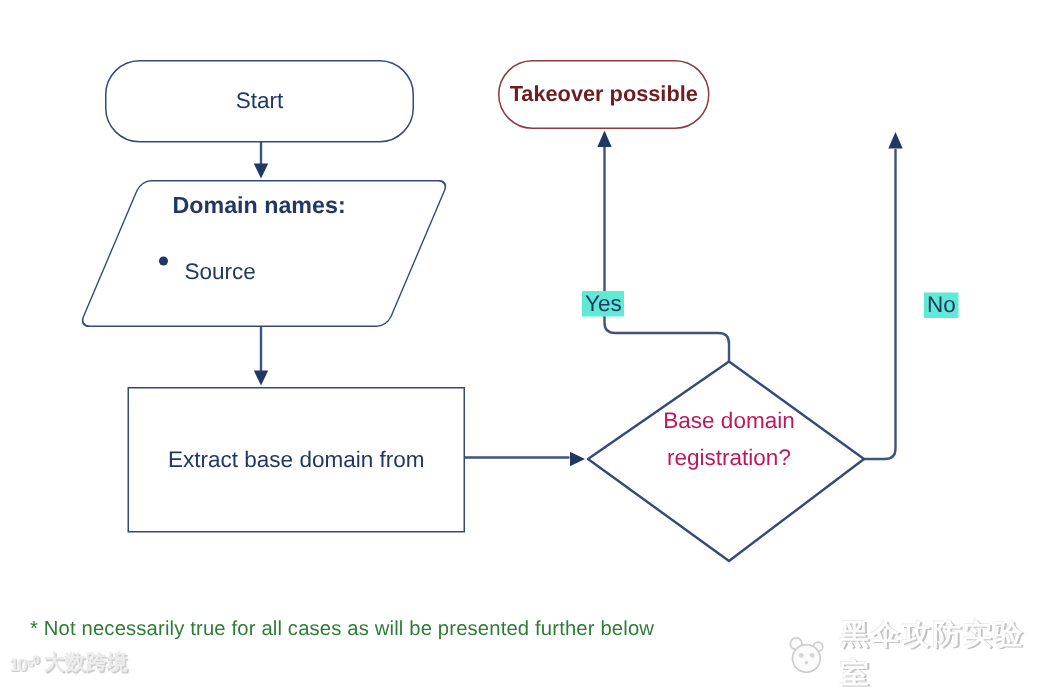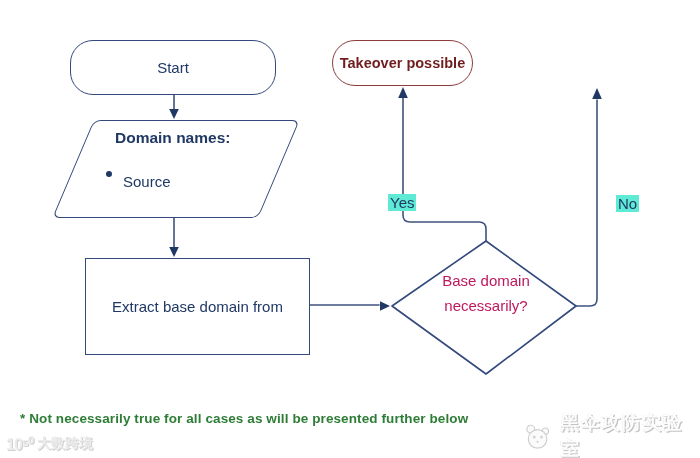--- a/index.html
+++ b/index.html
@@ -46,27 +46,27 @@
     border:1.6px solid #74876f;border-radius:26px;color:#27582e;
     font-weight:700;font-size:14.5px;line-height:19px;
     display:flex;flex-direction:column;align-items:center;justify-content:center;
   }
   .edge-label{position:absolute;color:#1f3864;font-size:15px;background:#5eead4;padding:0 2px;}
   .label-yes{left:388px;top:194px;}
   .label-no{left:616px;top:195px;}
 
   .footnote{
     position:absolute;left:20px;top:411px;color:#2e7d36;
-    font-weight:700;font-size:13.5px;letter-spacing:.1px;
+    font-weight:400;font-size:13.5px;letter-spacing:.1px;
   }
   .wm-left{
     position:absolute;left:6px;top:433px;display:flex;align-items:center;gap:4px;
     color:#ececec;text-shadow:1px 1px 0 #cfcfcf;font-weight:700;font-size:14px;
   }
-  .wm-left-logo{font-size:16px;letter-spacing:-1px;}
+  .wm-left-logo{font-size:12px;letter-spacing:-1px;}
   .wm-right{position:absolute;left:522px;top:410px;display:flex;align-items:center;gap:7px;}
   .wm-right-text{
     color:#fdfdfd;font-size:19px;font-weight:700;letter-spacing:1.5px;
     text-shadow:1.3px 1.3px 0 #c3c3c3,-0.5px -0.5px 0 #ececec;
   }
 </style>
 </head>
 <body>
 
 <div class="stage">
@@ -103,21 +103,21 @@
       </div>
     </div>
   </div>
 
   <div class="node rect-node">
     <span>Extract base domain from</span>
   </div>
 
   <div class="diamond-text">
     <div>Base domain</div>
-    <div>necessarily?</div>
+    <div>registration?</div>
   </div>
 
   <div class="node oval-red">
     <span>Takeover possible</span>
   </div>
 
 
   <span class="edge-label label-yes">Yes</span>
   <span class="edge-label label-no">No</span>
 

